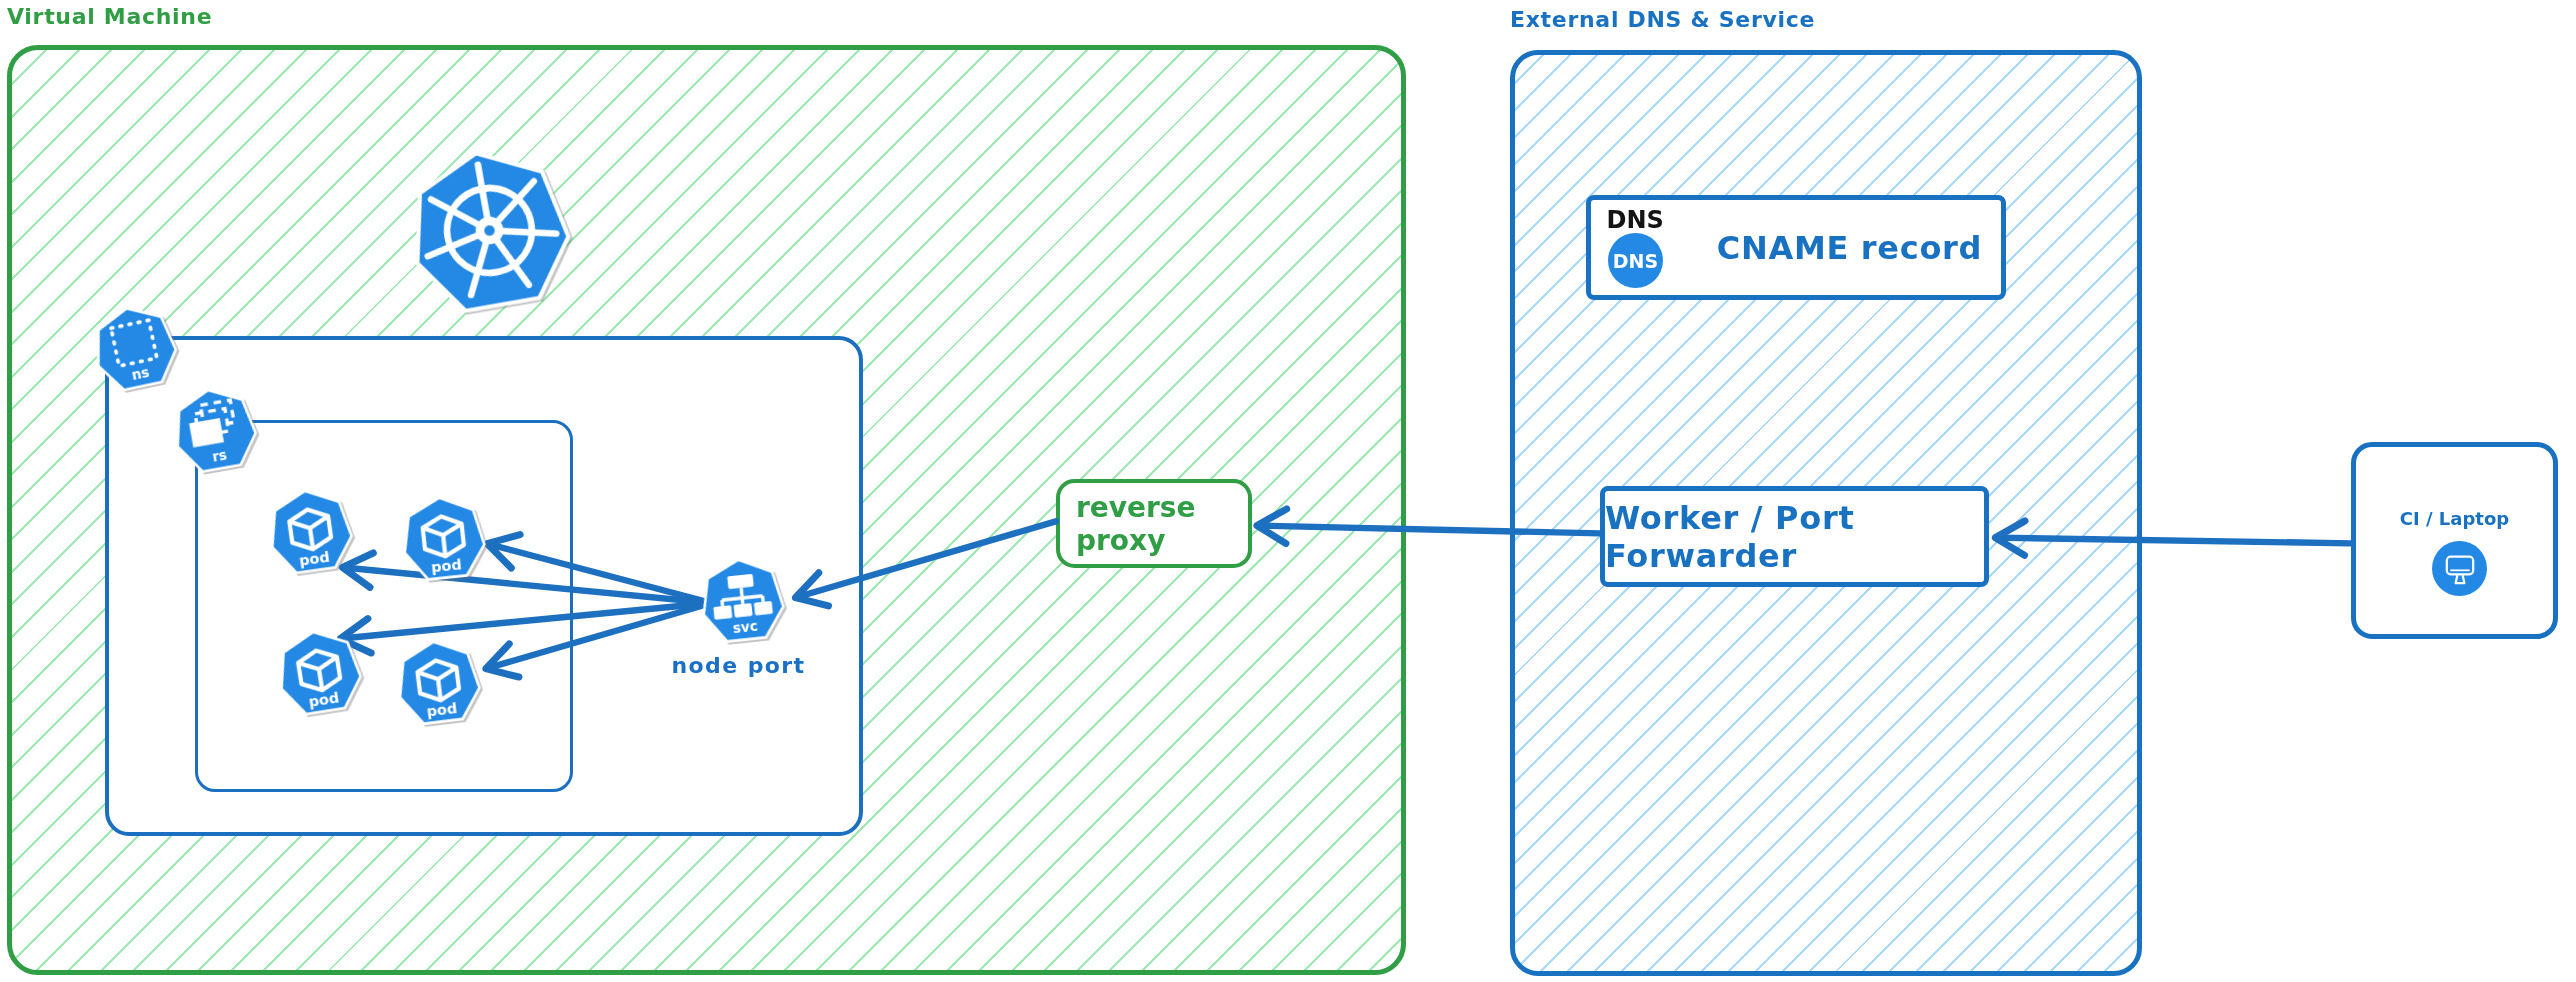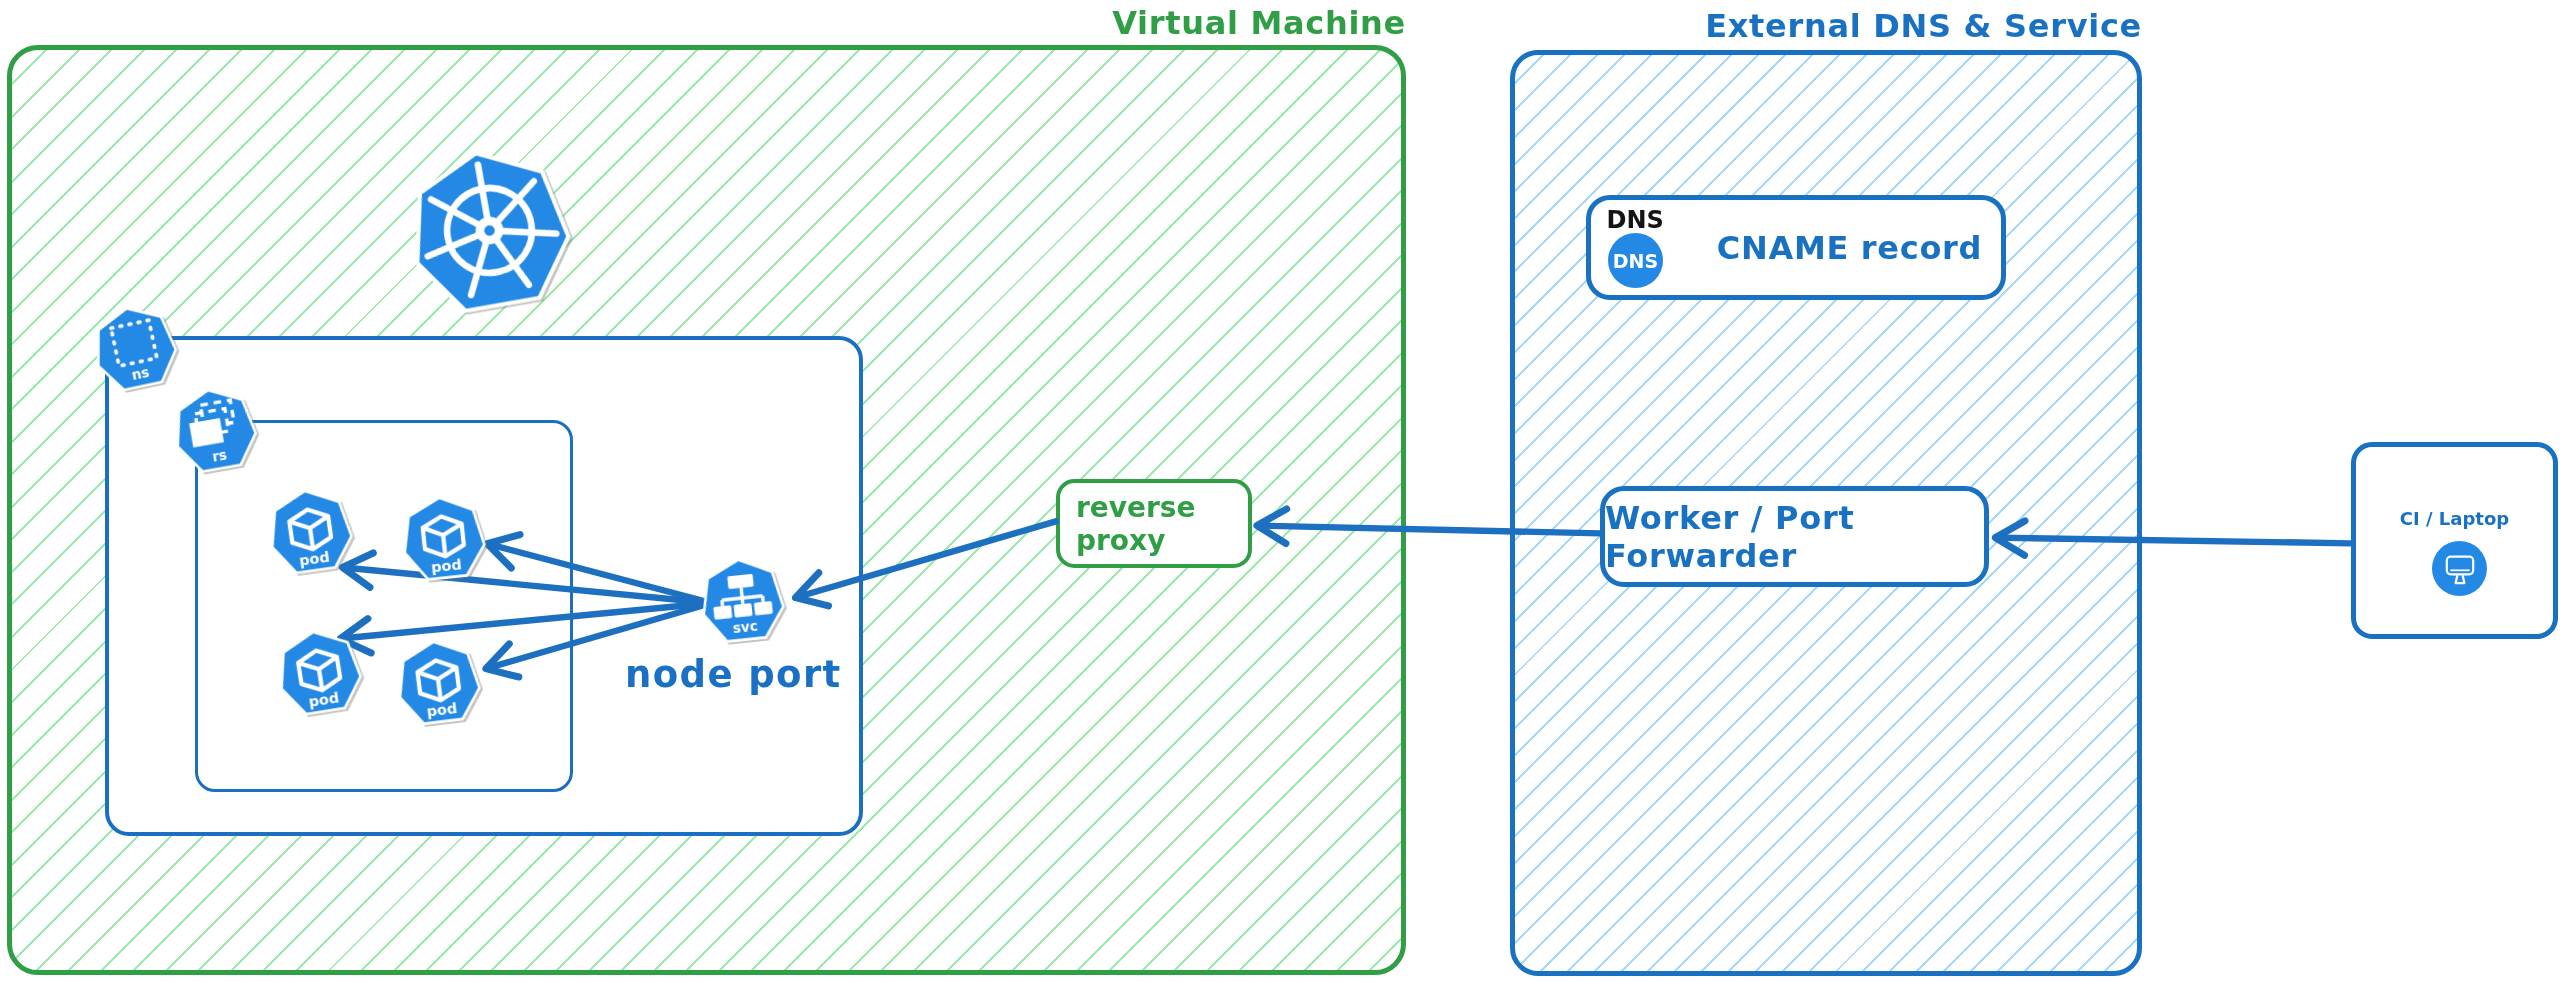--- a/index.html
+++ b/index.html
@@ -8,35 +8,35 @@
 
   .group { position:absolute; }
   .group-green {
     border:5px solid #2f9e44; border-radius:31px;
     background-image:repeating-linear-gradient(135deg, #9ceab0 0px, #9ceab0 2.1px, transparent 2.1px, transparent 23px);
   }
   .group-blue {
     border:5px solid #1971c2; border-radius:28px;
     background-image:repeating-linear-gradient(135deg, #a8d9fd 0px, #a8d9fd 2.1px, transparent 2.1px, transparent 19px);
   }
-  .group-title { position:absolute; text-align:right; font-size:32px; font-weight:600; letter-spacing:0.7px; }
+  .group-title { position:absolute; text-align:left; font-size:22px; font-weight:600; letter-spacing:0.7px; }
   .gt-green { color:#2f9e44; }
   .gt-blue  { color:#1971c2; }
 
   .white-box { position:absolute; background:#fff; border:4.3px solid #1a6fc0; border-radius:24px; }
 
-  .card { position:absolute; background:#fff; border:5px solid #1971c2; border-radius:24px; }
+  .card { position:absolute; background:#fff; border:5px solid #1971c2; border-radius:8px; }
   .card-label { color:#1971c2; font-size:32px; font-weight:600; letter-spacing:0.7px; }
   .flex-center { display:flex; align-items:center; justify-content:center; }
 
   .rp-box { position:absolute; background:#fff; border:4.3px solid #2f9e44; border-radius:18.5px;
             display:flex; align-items:center; justify-content:center;
             color:#2f9e44; font-size:28px; font-weight:600;padding-left:16px; }
 
-  .caption { position:absolute; color:#1a70c4; font-size:37px; font-weight:600; text-align:left; letter-spacing:1.4px; }
+  .caption { position:absolute; color:#1a70c4; font-size:22px; font-weight:600; text-align:center; letter-spacing:1.4px; }
 
   .icon-svg { position:absolute; filter:drop-shadow(2.8px 2.1px 0 rgba(110,110,110,0.40)); }
   svg text { font-family:"DejaVu Sans", sans-serif; font-weight:700; }
 
   .dns-tag { position:absolute; left:15.6px; top:5.7px; color:#141414; font-size:24px; font-weight:600; }
   .dns-circle { position:absolute; left:17px; top:33px; width:55px; height:55px; border-radius:50%;
                 background:#2389e5; color:#fff; font-size:19px; font-weight:700;
                 display:flex; align-items:center; justify-content:center; }
   .cname-wrap { position:absolute; left:107px; top:0; right:0; height:100%;
                 display:flex; align-items:center; justify-content:center; }

